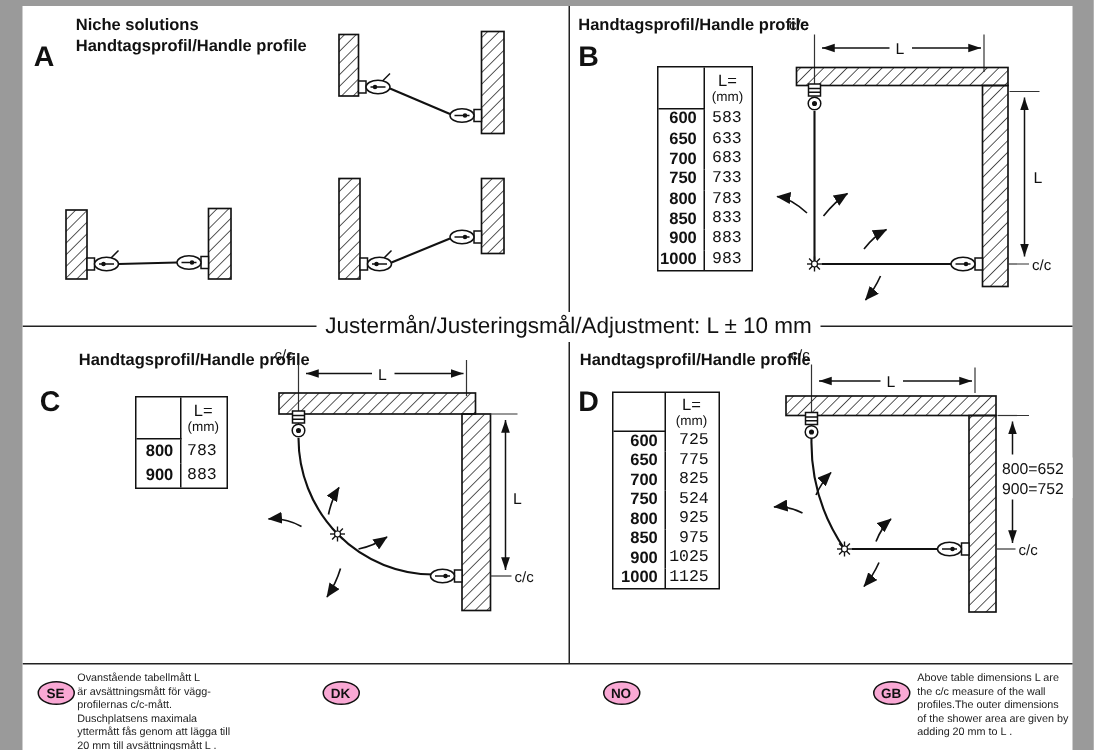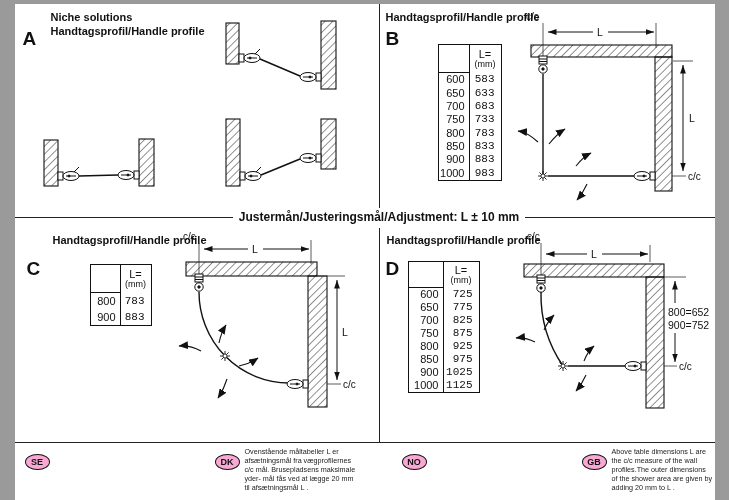--- a/index.html
+++ b/index.html
@@ -9,26 +9,26 @@
     font-family:"Liberation Sans", sans-serif; color:#111; overflow:hidden;
     margin:4px auto;
   }
   .q-title { position:absolute; font-weight:bold; font-size:11px; white-space:pre; }
   .q-letter { position:absolute; font-weight:bold; font-size:19px; }
   .vrule { position:absolute; width:1px; background:#222; left:364px; }
   .hrule { position:absolute; height:1px; background:#222; left:0; width:729px; }
   .divider { position:absolute; left:0; top:205px; width:729px; height:16px;
     display:flex; align-items:center; }
   .divider .dl { flex:1; height:1px; background:#222; }
-  .divider-text { font-weight:bold; font-size:12px; padding:0 6px; white-space:pre; }
+  .divider-text { font-weight:normal; font-size:15px; padding:0 6px; white-space:pre; }
   .dim-table { position:absolute; border:1.5px solid #111; background:#fff;
     display:grid; grid-template-columns:1fr 1fr; }
   .dt-c { display:flex; align-items:center; justify-content:flex-end;
     font-size:11px; line-height:1; }
-  .dt-left  { border-right:1.2px solid #111; padding-right:4px; }
+  .dt-left  { border-right:1.2px solid #111; padding-right:4px;font-weight:bold; }
   .dt-right { padding-right:6px;font-family:Liberation Mono, monospace; }
   .dt-hl { border-right:1.2px solid #111; border-bottom:1.2px solid #111; }
   .dt-hr { display:flex; flex-direction:column; align-items:center; justify-content:center; }
   .dt-hr .h1 { font-size:11px; line-height:1.1; }
   .dt-hr .h2 { font-size:9px;  line-height:1.1; }
   .diag { position:absolute; }
   .wall { fill:url(#hatch); stroke:#111; stroke-width:1.1; }
   .door { stroke:#111; stroke-width:1.4; fill:none; }
   .thin { stroke:#333; stroke-width:0.8; }
   .dim  { stroke:#111; stroke-width:1; }
@@ -225,21 +225,21 @@
       <span class="h1">L=</span>
       <span class="h2">(mm)</span>
     </div>
     <div class="dt-c dt-left">600</div>
     <div class="dt-c dt-right">725</div>
     <div class="dt-c dt-left">650</div>
     <div class="dt-c dt-right">775</div>
     <div class="dt-c dt-left">700</div>
     <div class="dt-c dt-right">825</div>
     <div class="dt-c dt-left">750</div>
-    <div class="dt-c dt-right">875</div>
+    <div class="dt-c dt-right">524</div>
     <div class="dt-c dt-left">800</div>
     <div class="dt-c dt-right">925</div>
     <div class="dt-c dt-left">850</div>
     <div class="dt-c dt-right">975</div>
     <div class="dt-c dt-left">900</div>
     <div class="dt-c dt-right">1025</div>
     <div class="dt-c dt-left">1000</div>
     <div class="dt-c dt-right">1125</div>
   </div>
 
@@ -267,27 +267,28 @@
     <text class="lbl note" x="288" y="103">900=752</text>
     <path class="swing" d="M155,116 Q145,111 136,112" marker-end="url(#arr2)"></path>
     <path class="swing" d="M164,104 Q168,95 174,89" marker-end="url(#arr2)"></path>
     <path class="swing" d="M204,135 Q208,125 214,120" marker-end="url(#arr2)"></path>
     <path class="swing" d="M206,149 Q202,158 196,165" marker-end="url(#arr2)"></path>
   </svg>
 
   <div class="hrule" style="top:438px;"></div>
 
   <div class="foot-badge" style="left:10px; top:450px;">SE</div>
+  <div class="foot-text" style="left:37px; top:443px;">Ovanstående tabellmått L
+är avsättningsmått för vägg-
+profilernas c/c-mått.
+Duschplatsens maximala
+yttermått fås genom att lägga till
+20 mm till avsättningsmått L .</div>
 
   <div class="foot-badge" style="left:200px; top:450px;">DK</div>
-  <div class="foot-text" style="left:230px; top:443px;">Ovenstående måltabeller L er
-afsætningsmål fra vægprofilernes
-c/c mål. Brusepladsens maksimale
-yder- mål fås ved at lægge 20 mm
-til afsætningsmål L .</div>
 
   <div class="foot-badge" style="left:387px; top:450px;text-align:right;">NO</div>
 
   <div class="foot-badge" style="left:567px; top:450px;">GB</div>
   <div class="foot-text" style="left:597px; top:443px; width:130px;">Above table dimensions L are
 the c/c measure of the wall
 profiles.The outer dimensions
 of the shower area are given by
 adding 20 mm to L .</div>
 

